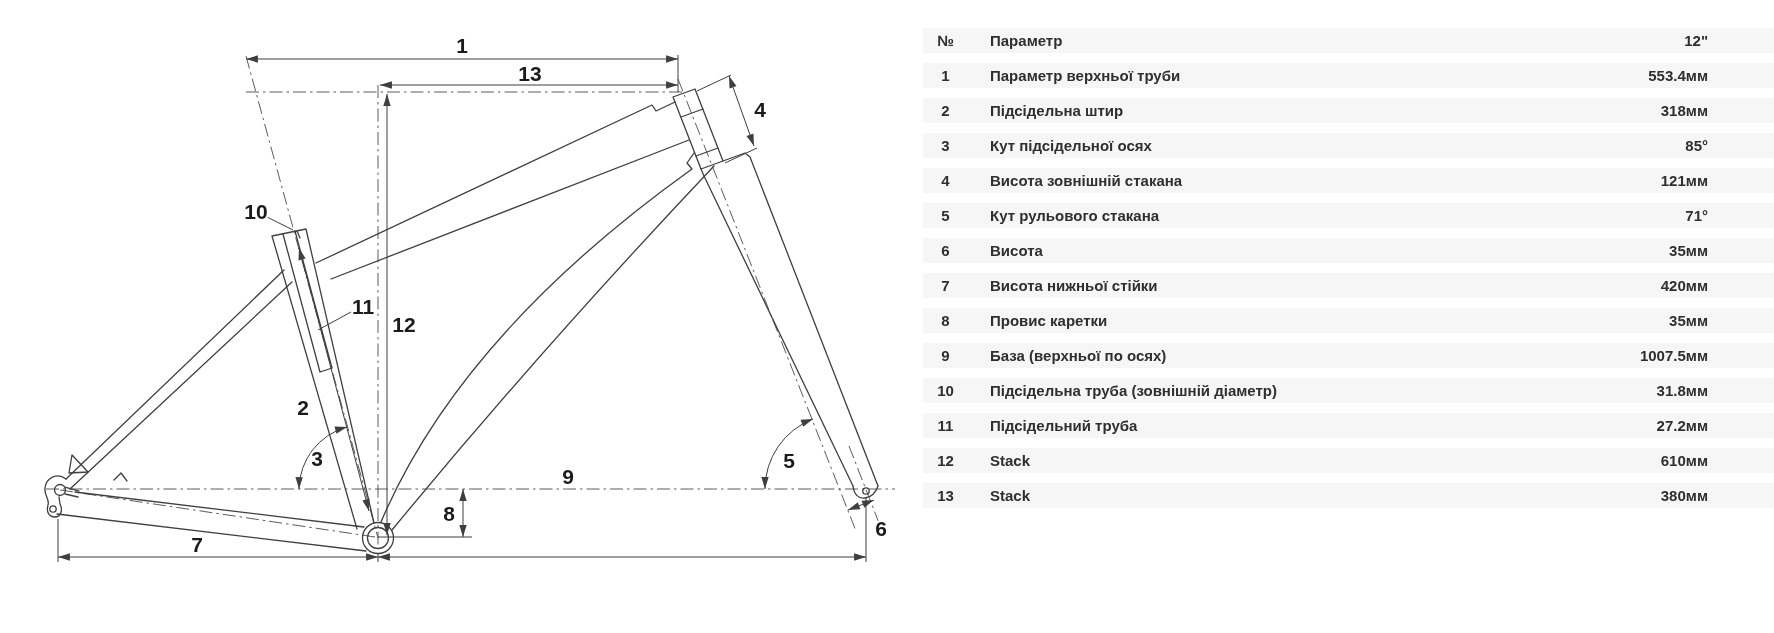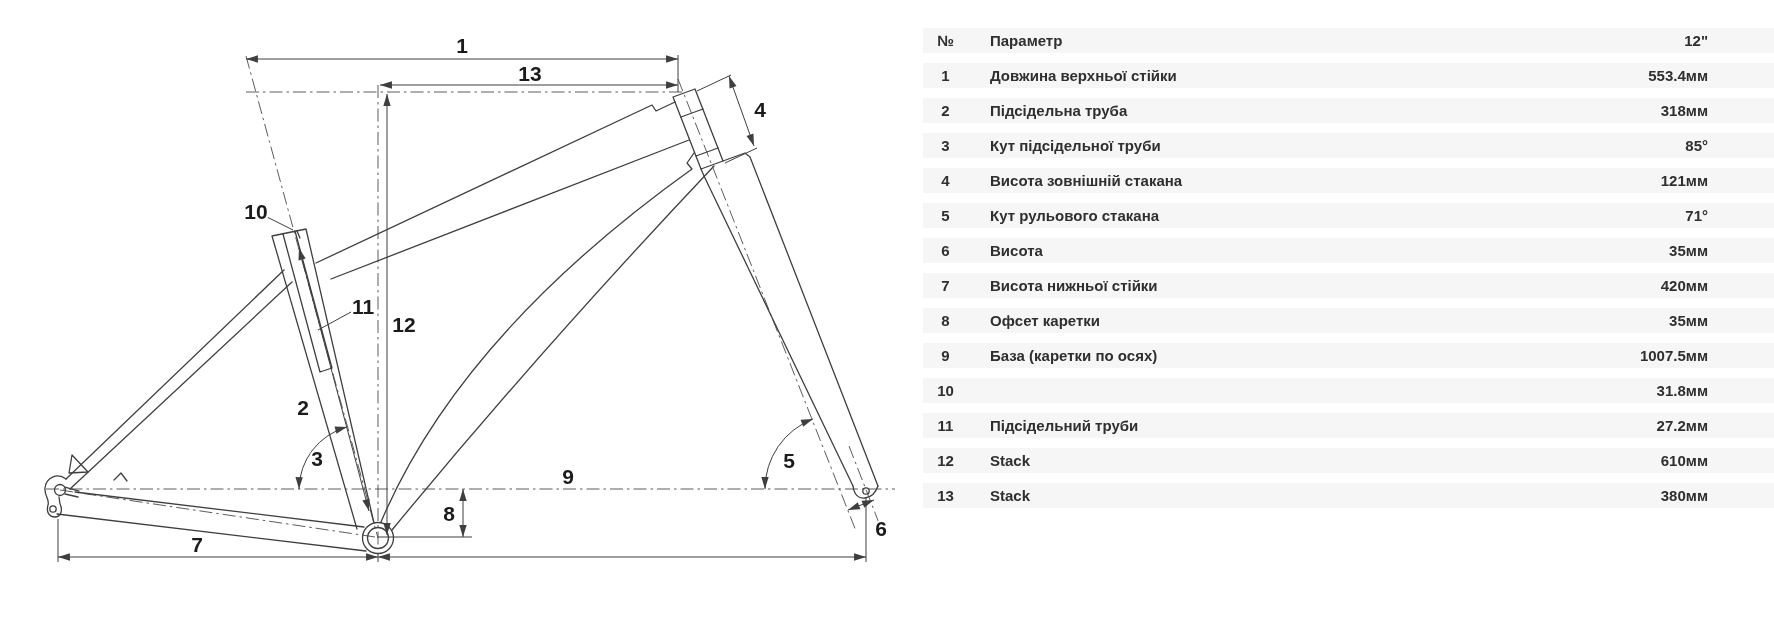--- a/index.html
+++ b/index.html
@@ -104,33 +104,33 @@
 
   <div class="spec">
     <div class="trow">
       <span class="c-num">№</span>
       <span class="c-param">Параметр</span>
       <span class="c-val">12"</span>
     </div>
     <div id="rows">
   <div class="trow">
     <span class="c-num">1</span>
-    <span class="c-param">Довжина верхньої стійки</span>
+    <span class="c-param">Параметр верхньої труби</span>
     <span class="c-val">553.4мм</span>
   </div>
 
   <div class="trow">
     <span class="c-num">2</span>
-    <span class="c-param">Підсідельна труба</span>
+    <span class="c-param">Підсідельна штир</span>
     <span class="c-val">318мм</span>
   </div>
 
   <div class="trow">
     <span class="c-num">3</span>
-    <span class="c-param">Кут підсідельної труби</span>
+    <span class="c-param">Кут підсідельної осях</span>
     <span class="c-val">85°</span>
   </div>
 
   <div class="trow">
     <span class="c-num">4</span>
     <span class="c-param">Висота зовнішній стакана</span>
     <span class="c-val">121мм</span>
   </div>
 
   <div class="trow">
@@ -146,38 +146,39 @@
   </div>
 
   <div class="trow">
     <span class="c-num">7</span>
     <span class="c-param">Висота нижньої стійки</span>
     <span class="c-val">420мм</span>
   </div>
 
   <div class="trow">
     <span class="c-num">8</span>
-    <span class="c-param">Офсет каретки</span>
+    <span class="c-param">Провис каретки</span>
     <span class="c-val">35мм</span>
   </div>
 
   <div class="trow">
     <span class="c-num">9</span>
-    <span class="c-param">База (каретки по осях)</span>
+    <span class="c-param">База (верхньої по осях)</span>
     <span class="c-val">1007.5мм</span>
   </div>
 
   <div class="trow">
     <span class="c-num">10</span>
+    <span class="c-param">Підсідельна труба (зовнішній діаметр)</span>
     <span class="c-val">31.8мм</span>
   </div>
 
   <div class="trow">
     <span class="c-num">11</span>
-    <span class="c-param">Підсідельний труби</span>
+    <span class="c-param">Підсідельний труба</span>
     <span class="c-val">27.2мм</span>
   </div>
 
   <div class="trow">
     <span class="c-num">12</span>
     <span class="c-param">Stack</span>
     <span class="c-val">610мм</span>
   </div>
 
   <div class="trow">

